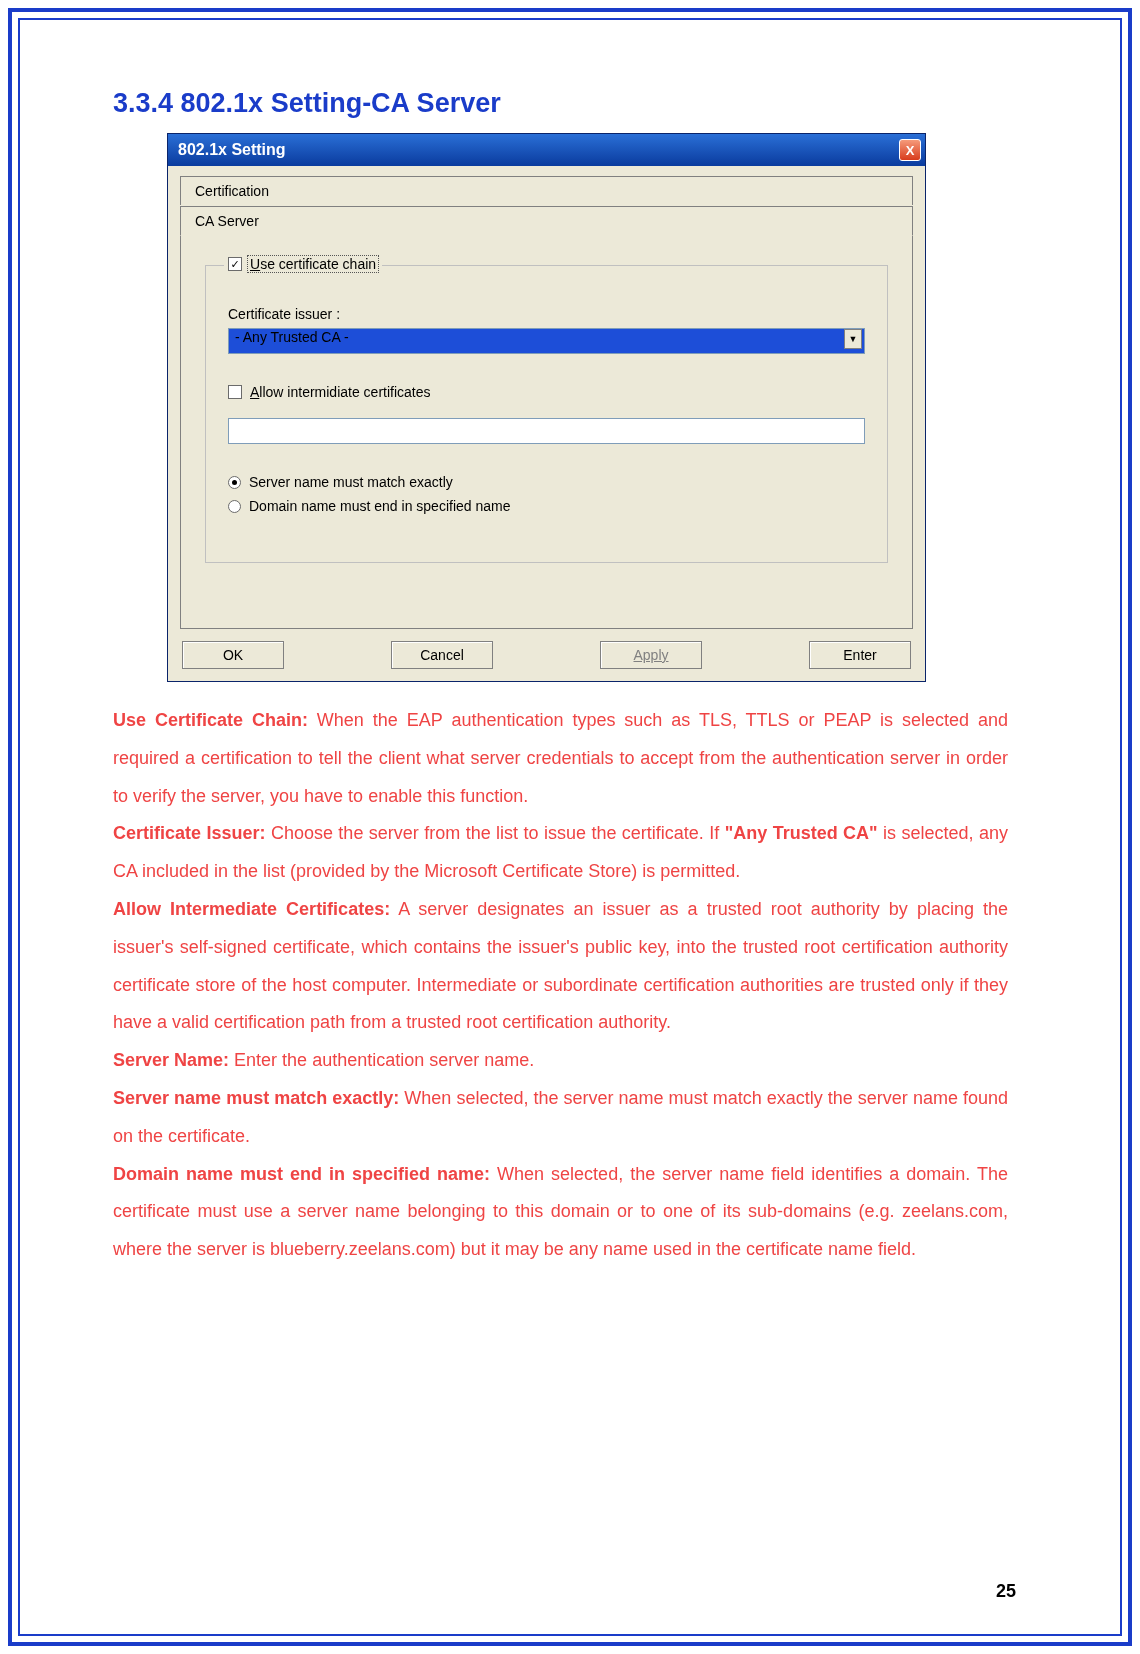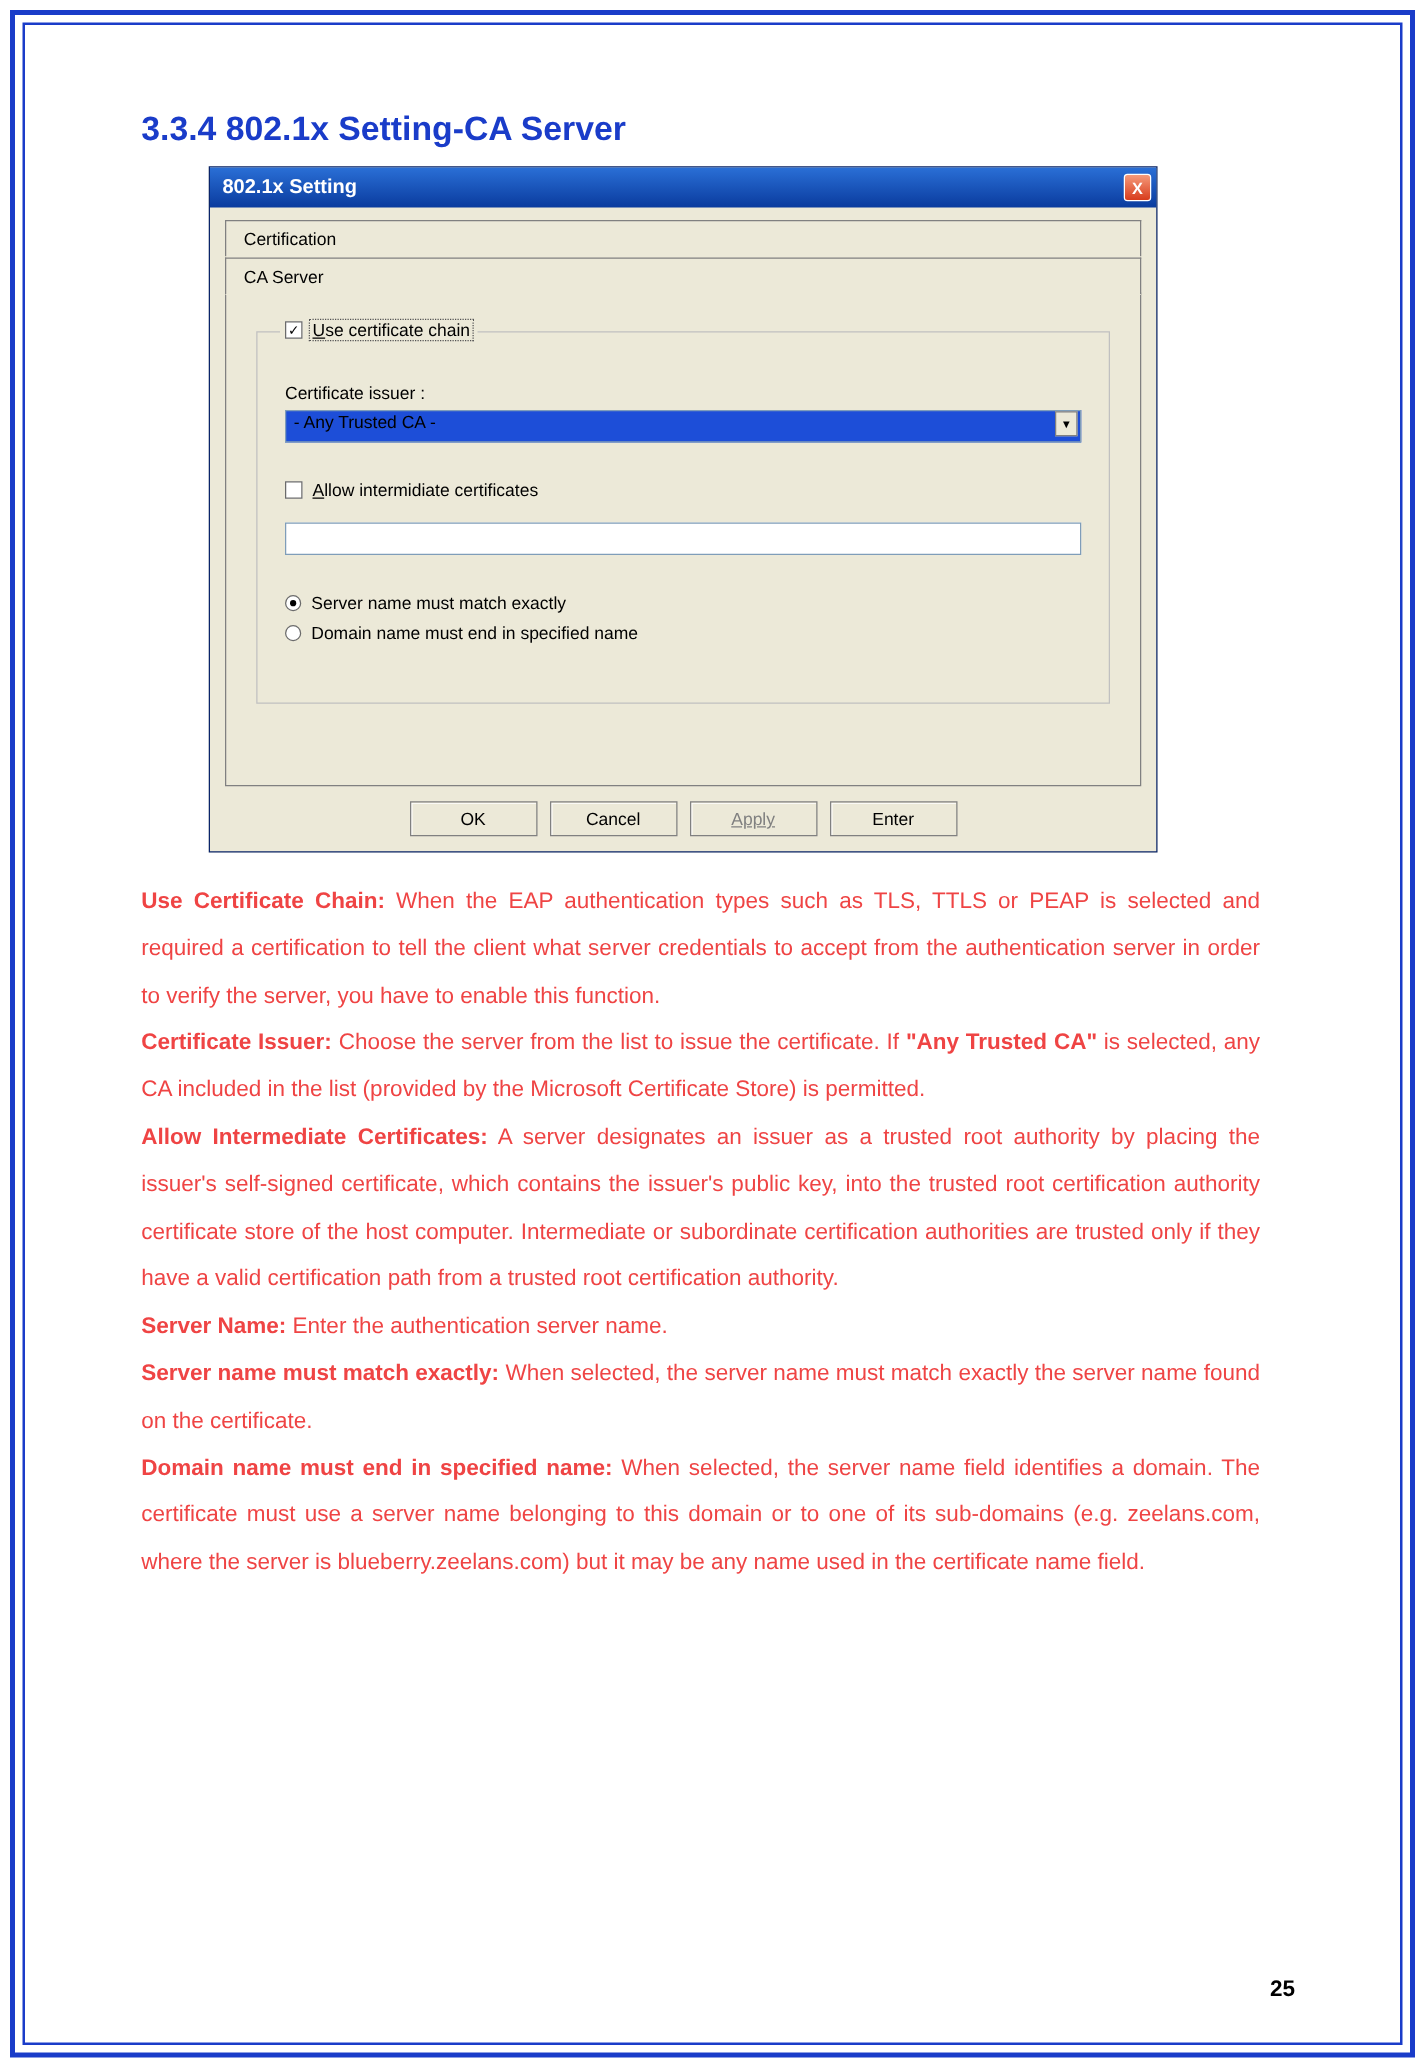--- a/index.html
+++ b/index.html
@@ -180,21 +180,21 @@
 .radio.checked::after {
   content: "";
   width: 5px;
   height: 5px;
   border-radius: 50%;
   background: #000;
 }
 .button-row {
   padding: 12px 14px;
   display: flex;
-  justify-content: center;
+  justify-content: space-between;
   gap: 10px;
 }
 .btn {
   width: 102px;
   height: 28px;
   background: #ECE9D8;
   border: 1px solid #808080;
   box-shadow: inset 1px 1px #fff;
   display: flex;
   align-items: center;
@@ -208,21 +208,21 @@
   font-size: 18px;
   line-height: 2.1;
   text-align: justify;
   color: #ef4444;
 }
 .body-text b { font-weight: bold; }
 .dotted-outline { outline: 1px dotted #555; }
 .page-number {
   position: absolute;
   bottom: 52px;
-  right: 104px;
+  right: 124px;
   font-size: 18px;
   font-weight: bold;
 }
 .spacer-sm { height: 10px; }
 .spacer-md { height: 22px; }
 </style>
 </head>
 <body>
 
 <div class="outer-border"></div>

